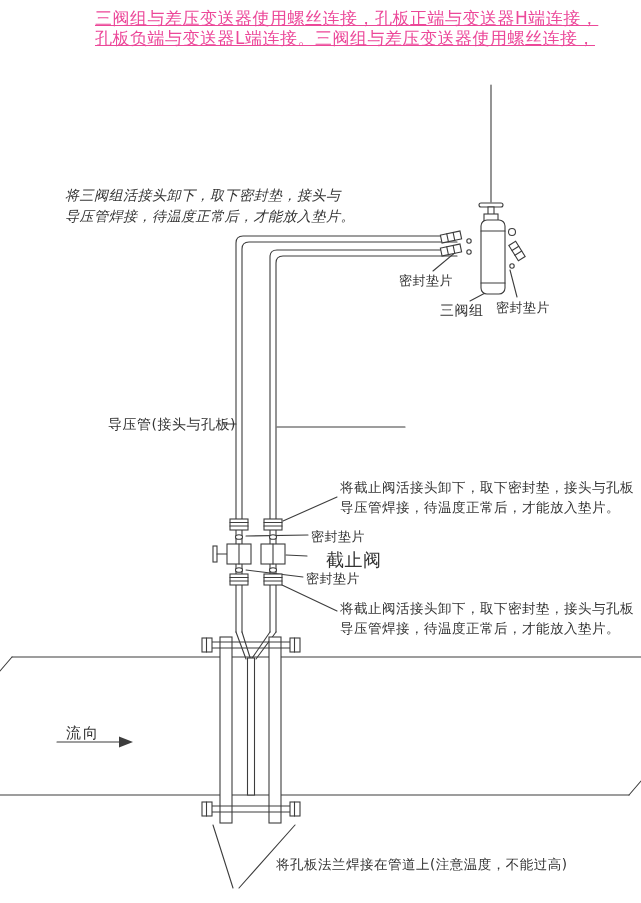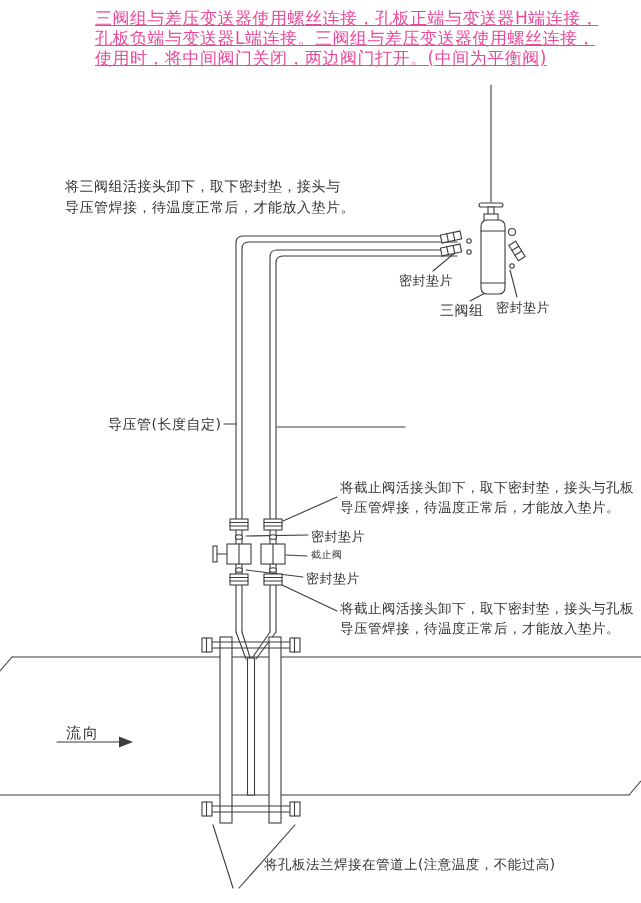--- a/index.html
+++ b/index.html
@@ -129,50 +129,49 @@
           <path d="M514 247 V255 M519.5 247 V255" fill="none"></path>
         </g>
         <circle cx="512" cy="266" r="2.2"></circle>
       </g>
     </g>
   </svg>
 
   <div class="t" style="left:95px;top:8px;font-size:17px;line-height:20px;color:#ec4899;text-decoration:underline;">
     <div>三阀组与差压变送器使用螺丝连接，孔板正端与变送器H端连接，</div>
     <div>孔板负端与变送器L端连接。三阀组与差压变送器使用螺丝连接，</div>
-    <div>使用时，将中间阀门关闭，两边阀门打开。(中间为平衡阀)</div>
   </div>
 
-  <div class="t" style="left:65px;top:176px;font-size:14px;line-height:21px;">
+  <div class="t" style="left:65px;top:185px;font-size:14px;line-height:21px;font-style:italic;">
     <div>将三阀组活接头卸下，取下密封垫，接头与</div>
     <div>导压管焊接，待温度正常后，才能放入垫片。</div>
   </div>
 
   <div class="t" style="left:399px;top:272px;font-size:13px;">密封垫片</div>
 
   <div class="t" style="left:440px;top:302px;font-size:14px;">三阀组</div>
 
   <div class="t" style="left:496px;top:299px;font-size:13px;">密封垫片</div>
 
-  <div class="t" style="left:108px;top:416px;font-size:14px;">导压管(长度自定)</div>
+  <div class="t" style="left:108px;top:416px;font-size:14px;">导压管(接头与孔板)</div>
 
 
   <div class="t" style="left:340px;top:477px;font-size:13.5px;line-height:20px;">
     <div>将截止阀活接头卸下，取下密封垫，接头与孔板</div>
     <div>导压管焊接，待温度正常后，才能放入垫片。</div>
   </div>
 
   <div class="t" style="left:311px;top:528px;font-size:13px;">密封垫片</div>
 
-  <div class="t" style="left:311px;top:548px;font-size:10px;">截止阀</div>
+  <div class="t" style="left:326px;top:548px;font-size:18px;">截止阀</div>
 
   <div class="t" style="left:306px;top:570px;font-size:13px;">密封垫片</div>
 
   <div class="t" style="left:340px;top:598px;font-size:13.5px;line-height:20px;">
     <div>将截止阀活接头卸下，取下密封垫，接头与孔板</div>
     <div>导压管焊接，待温度正常后，才能放入垫片。</div>
   </div>
 
   <div class="t" style="left:66px;top:724px;font-size:15px;letter-spacing:2px;">流向</div>
 
-  <div class="t" style="left:264px;top:856px;font-size:13.5px;">将孔板法兰焊接在管道上(注意温度，不能过高)</div>
+  <div class="t" style="left:276px;top:856px;font-size:13.5px;">将孔板法兰焊接在管道上(注意温度，不能过高)</div>
 
 </div>
 
 </body></html>

